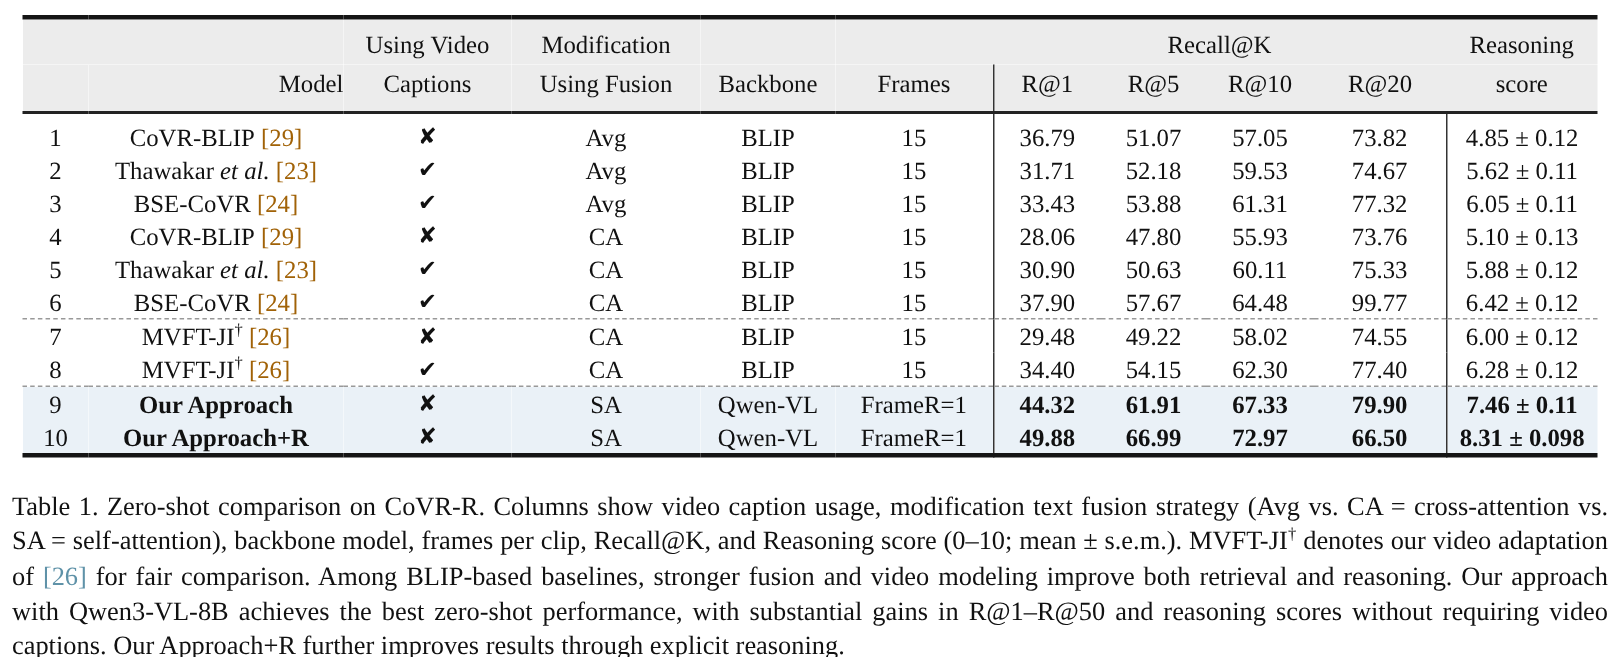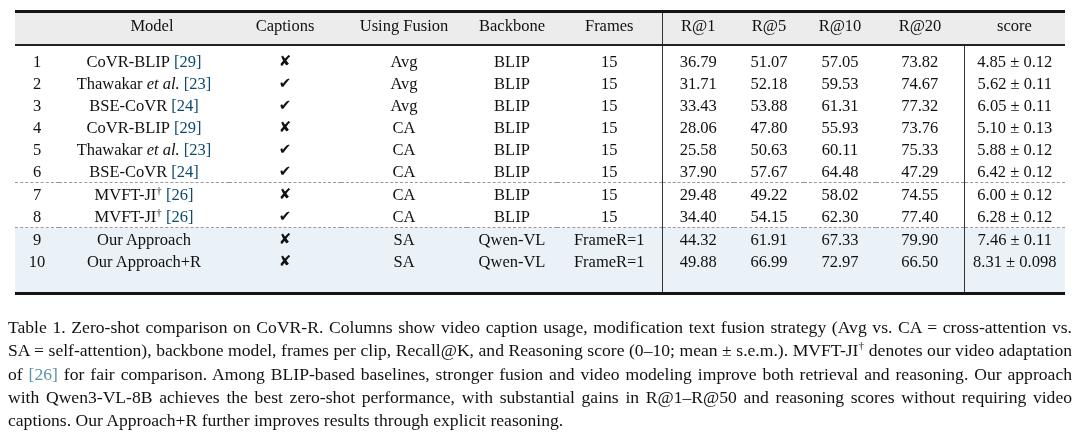--- a/index.html
+++ b/index.html
@@ -11,30 +11,30 @@
                width:1050px;margin:10px 15px 0 15px;
                border-top:3px solid #151515;font-size:16.5px;}
   .paper-table td{padding:0;text-align:center;line-height:21px;height:22px;
                   overflow:hidden;white-space:nowrap;}
   thead td{background:#ececec;font-size:16.5px;}
   thead tr.hrowA td{height:26px;padding-top:4px;line-height:22px;}
   thead tr.hrowB td{height:26px;padding-bottom:5px;line-height:22px;}
   thead{border-bottom:2.5px solid #222;}
   tbody{border-bottom:3px solid #151515;}
   tbody tr.first-data td{padding-top:4px;}
-  tbody tr.last-data td{padding-bottom:20px;margin-left:20px;}
-
-  .c-model, td.h-model{text-align:center;padding-left:16px;}
+  tbody tr.last-data td{padding-bottom:0;margin-left:20px;}
+
+  .c-model, td.h-model{text-align:right;padding-left:16px;}
   .vl{border-left:1.2px solid #333;}
   tr.dash-top td{border-top:1.6px dashed #999;}
   tr.hl td{background:#eaf1f7;}
-  tr.hl .c-model, tr.hl .c-r{font-weight:normal;}
+  tr.hl .c-model, tr.hl .c-r{font-weight:bold;}
 
   .etal{font-style:italic;}
-  .cite{color:#0c4a6e;}
+  .cite{color:#a16207;}
   .cite:empty{display:none;}
   sup.dag{font-size:11px;line-height:0;}
   .mark{font-family:"DejaVu Sans",sans-serif;font-weight:bold;font-size:15px;}
 
   
   .caption{margin:21px 8px 0 8px;font-size:17.6px;line-height:23.3px;
            text-align:justify;}
   .caption b{font-weight:normal;}
   .caption .cite{color:#5f92a8;}
 </style>
@@ -49,20 +49,29 @@
     <col style="width:126px">
       <col style="width:90px">
       <col style="width:105px">
     <col style="width:72px">
       <col style="width:70px">
       <col style="width:72px">
     <col style="width:88px">
       <col style="width:101px">
   </colgroup>
   <thead>
+    <tr class="hrowA">
+      <td colspan="2"></td>
+      <td>Using Video</td>
+      <td>Modification</td>
+      <td></td>
+      <td></td>
+      <td colspan="4">Recall@K</td>
+      <td>Reasoning</td>
+    </tr>
     <tr class="hrowB">
       <td></td>
       <td class="h-model">Model</td>
       <td>Captions</td>
       <td>Using Fusion</td>
       <td>Backbone</td>
       <td>Frames</td>
       <td class="vl">R@1</td>
       <td>R@5</td>
       <td>R@10</td>
@@ -124,37 +133,37 @@
         <td class="c-r">73.76</td>
         <td class="vl c-r">5.10 ± 0.13</td>
       </tr>
       <tr>
         <td>5</td>
         <td class="c-model"><span>Thawakar</span><span class="etal"> et al.</span><sup class="dag"></sup> <span class="cite">[23]</span></td>
         <td><span class="mark">✔</span></td>
         <td>CA</td>
         <td>BLIP</td>
         <td>15</td>
-        <td class="vl c-r">25.58</td>
+        <td class="vl c-r">30.90</td>
         <td class="c-r">50.63</td>
         <td class="c-r">60.11</td>
         <td class="c-r">75.33</td>
         <td class="vl c-r">5.88 ± 0.12</td>
       </tr>
       <tr>
         <td>6</td>
         <td class="c-model"><span>BSE-CoVR</span><span class="etal"></span><sup class="dag"></sup> <span class="cite">[24]</span></td>
         <td><span class="mark">✔</span></td>
         <td>CA</td>
         <td>BLIP</td>
         <td>15</td>
         <td class="vl c-r">37.90</td>
         <td class="c-r">57.67</td>
         <td class="c-r">64.48</td>
-        <td class="c-r">47.29</td>
+        <td class="c-r">99.77</td>
         <td class="vl c-r">6.42 ± 0.12</td>
       </tr>
       <tr class="dash-top">
         <td>7</td>
         <td class="c-model"><span>MVFT-JI</span><span class="etal"></span><sup class="dag">†</sup> <span class="cite">[26]</span></td>
         <td><span class="mark">✘</span></td>
         <td>CA</td>
         <td>BLIP</td>
         <td>15</td>
         <td class="vl c-r">29.48</td>

